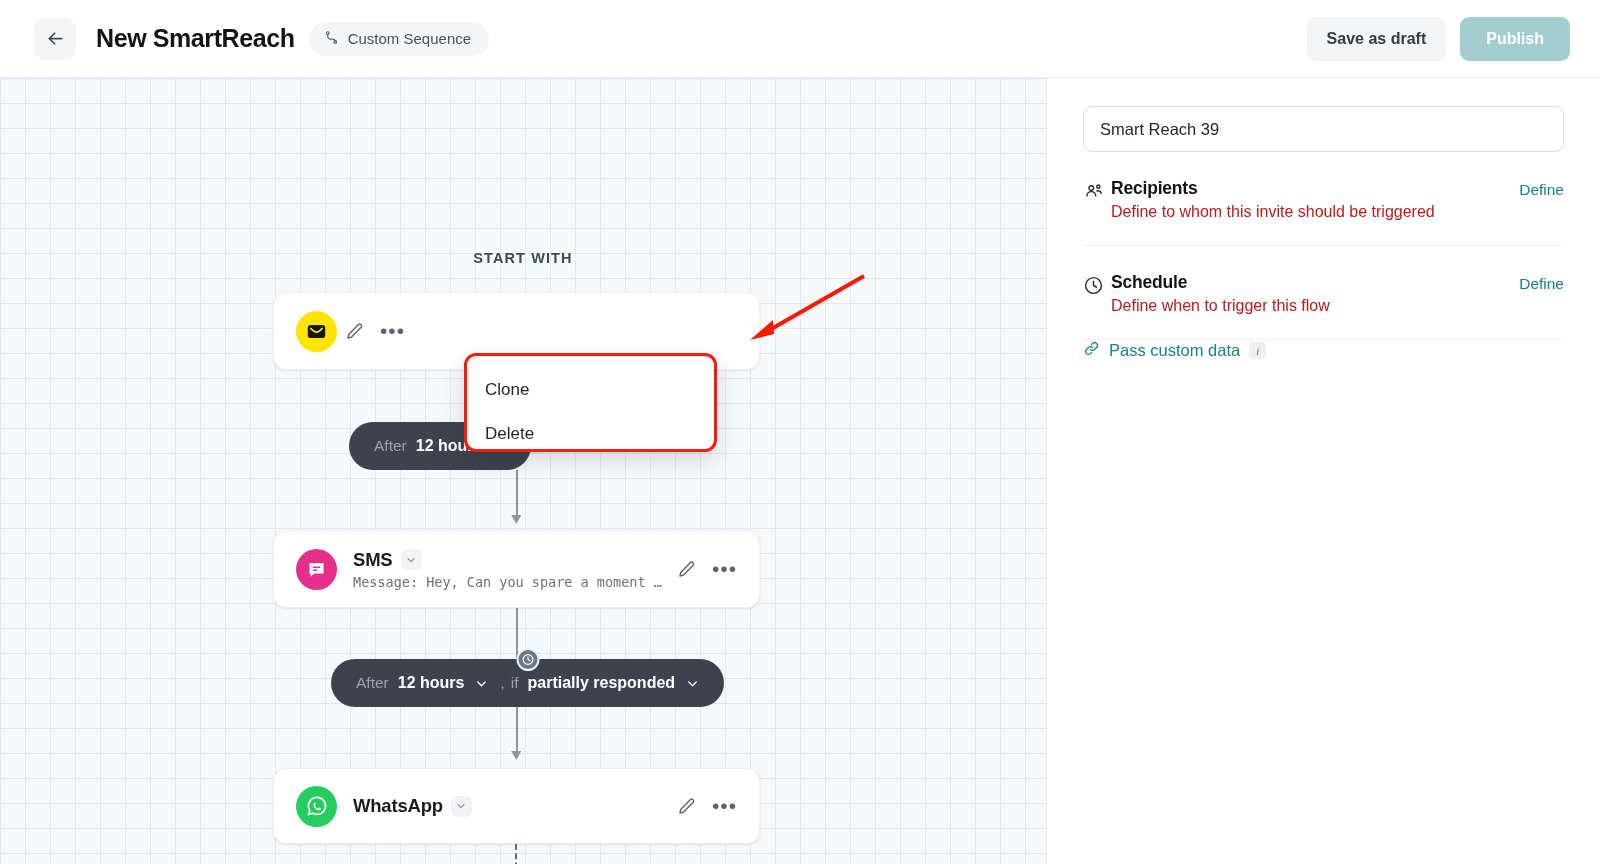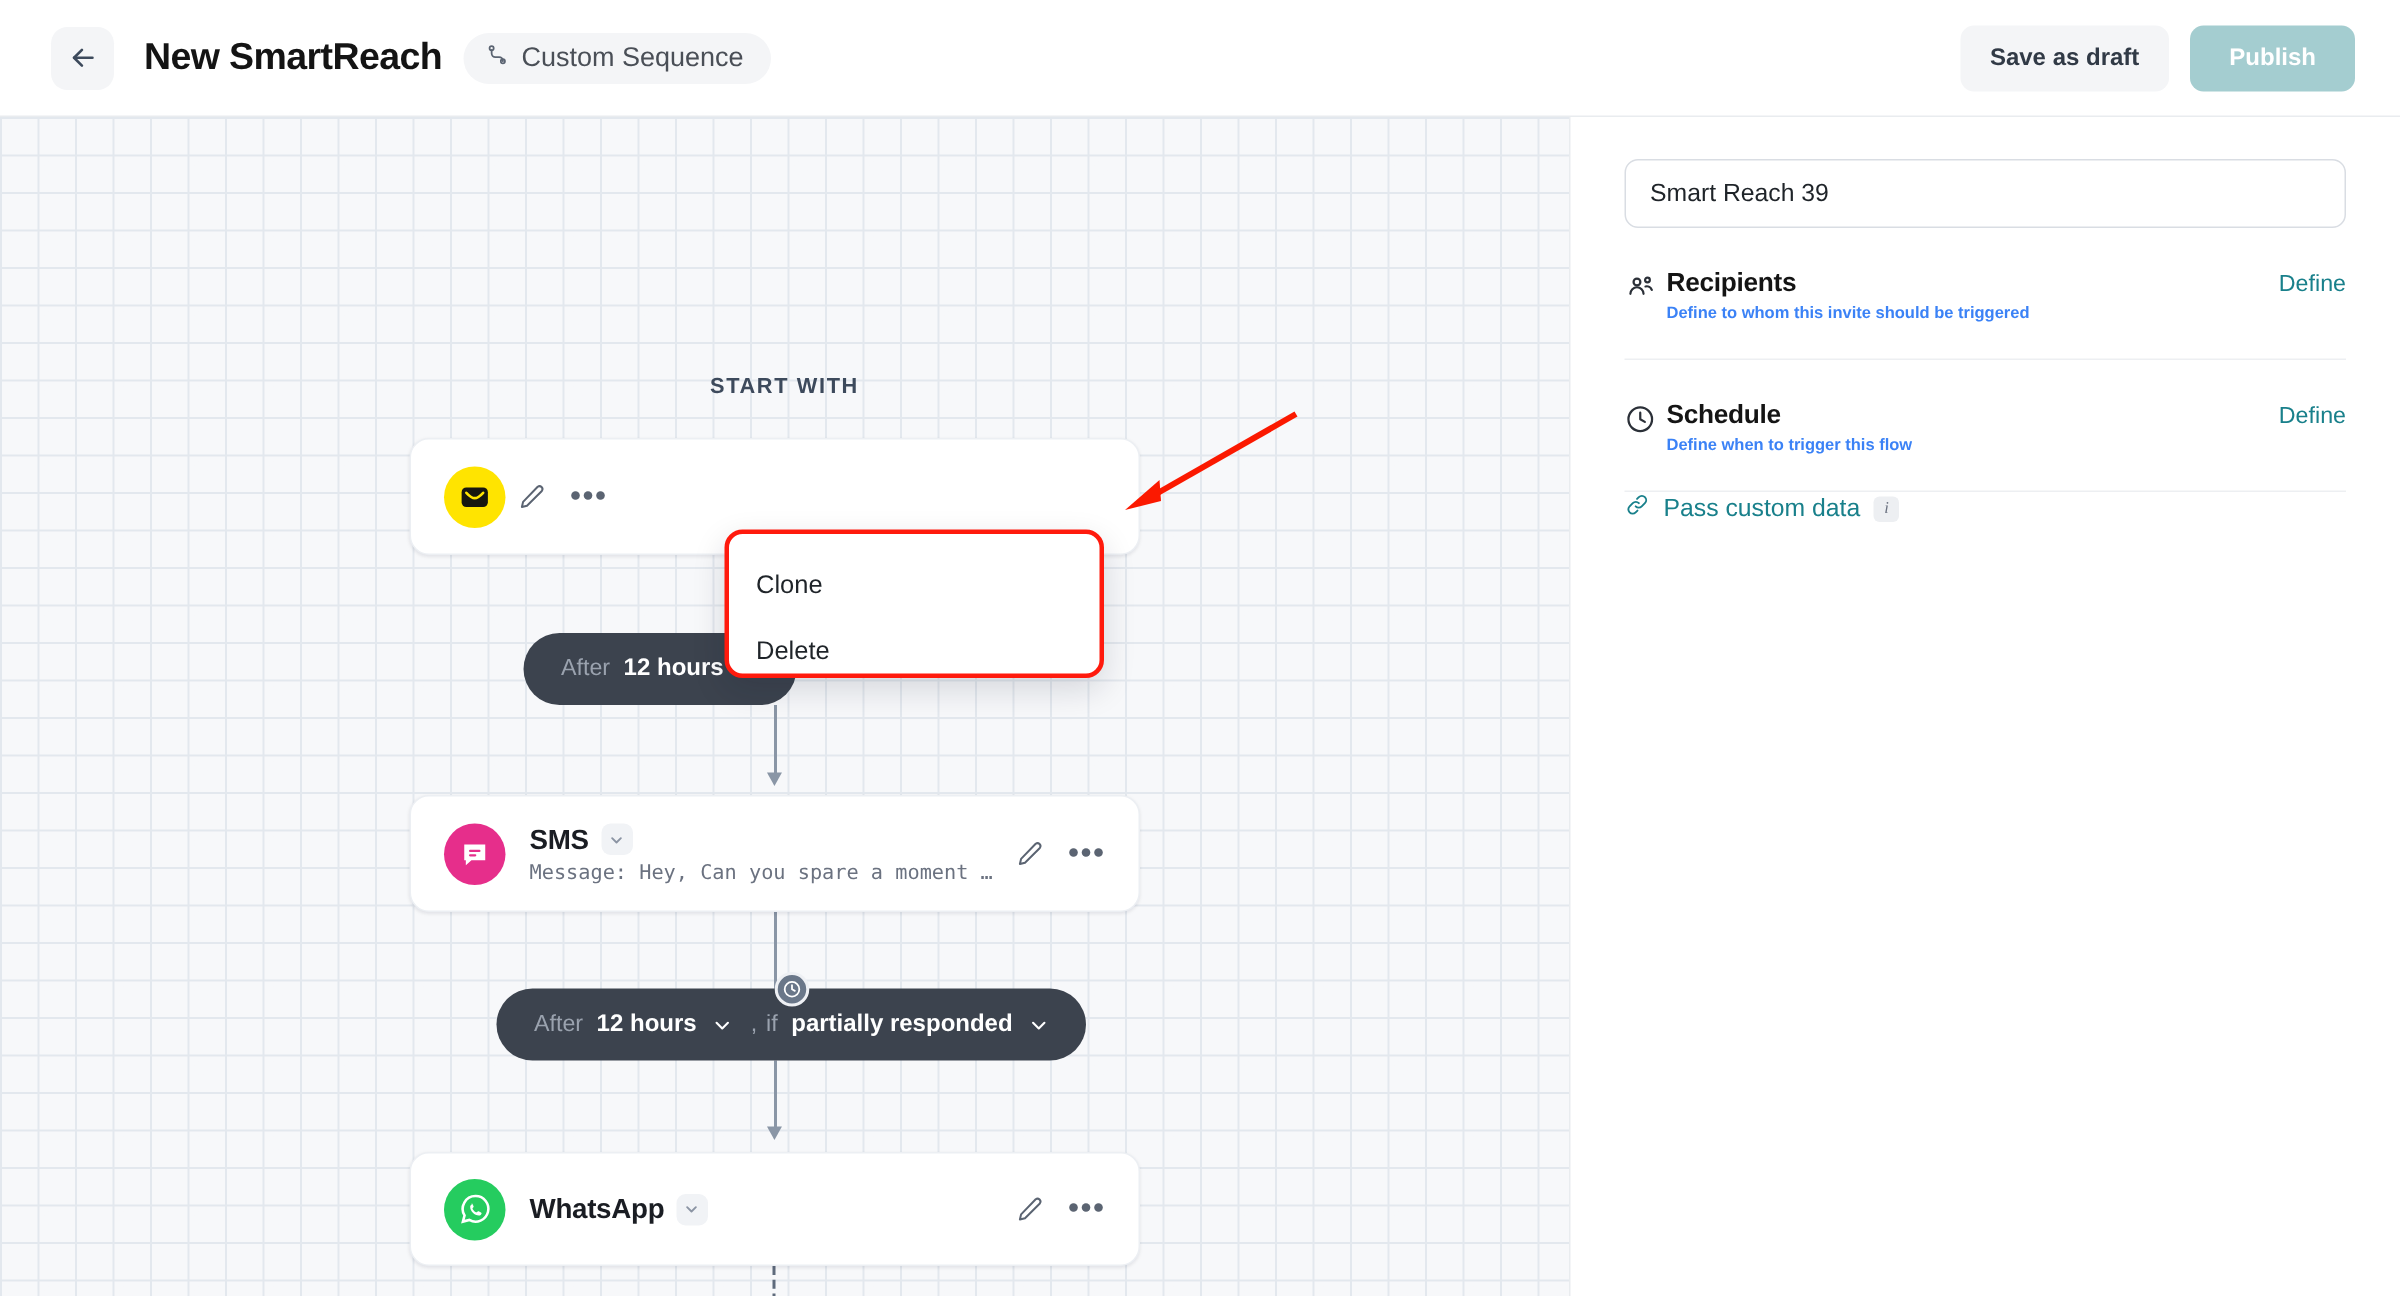--- a/index.html
+++ b/index.html
@@ -32,21 +32,21 @@
     font-size: 25px; font-weight: 700; color: #141414;
     margin-left: 20px; letter-spacing: -0.4px;
     white-space: nowrap;
   }
   .seq-badge {
     margin-left: 14px;
     height: 34px; border-radius: 17px;
     background: #f4f5f7;
     display: flex; align-items: center; gap: 9px;
     padding: 0 18px 0 15px;
-    font-size: 18px; color: #4a4f57;
+    font-size: 15px; color: #4a4f57;
     white-space: nowrap;
   }
   .header-spacer { flex: 1; }
   .btn {
     height: 44px; border-radius: 9px; border: none;
     font-size: 16px; font-weight: 700;
     cursor: pointer; padding: 0 20px;
     font-family: inherit;
   }
   .btn-draft { background: #f4f5f7; color: #313a46; }
@@ -166,21 +166,21 @@
   .c3 { top: 629px; height: 46px; }
   .a3 { top: 673px; }
   .conn-dashed {
     position: absolute; left: 515px; top: 766px; width: 0;
     height: 52px;
     border-left: 2.2px dashed #5f6b7c;
   }
 
   
   .ctx-menu {
-    position: absolute; left: 483px; top: 275px;
+    position: absolute; left: 464px; top: 275px;
     width: 253px; height: 99px;
     background: #ffffff;
     border: 3px solid #ff1a0d;
     border-radius: 12px;
     box-shadow: 0 8px 22px rgba(16,24,40,.14);
     z-index: 25;
     padding-top: 12px;
   }
   .ctx-item {
     height: 44px; display: flex; align-items: center;
@@ -209,21 +209,21 @@
     outline: none; background: #fff;
   }
   .sect {
     display: flex; align-items: flex-start;
     padding: 26px 0 24px 0;
     border-bottom: 1px solid #edeff2;
   }
   .sect-icon { width: 28px; flex: none; margin-top: 3px; }
   .sect-body { flex: 1; min-width: 0; }
   .sect-title { font-size: 17.5px; font-weight: 700; color: #141414; letter-spacing: -0.2px; }
-  .sect-desc { font-size: 11px; color: #3b82f6; margin-top: 4px; font-weight: bold; }
+  .sect-desc { font-size: 16px; color: #b91c1c; margin-top: 4px; }
   .define-link {
     font-size: 15.5px; color: #19808b; cursor: pointer;
     flex: none; margin-top: 3px;
   }
   .pass-row {
     display: flex; align-items: center; gap: 9px;
     cursor: pointer;
   }
   .pass-label { font-size: 16.5px; color: #19808b; }
   .info-badge {

